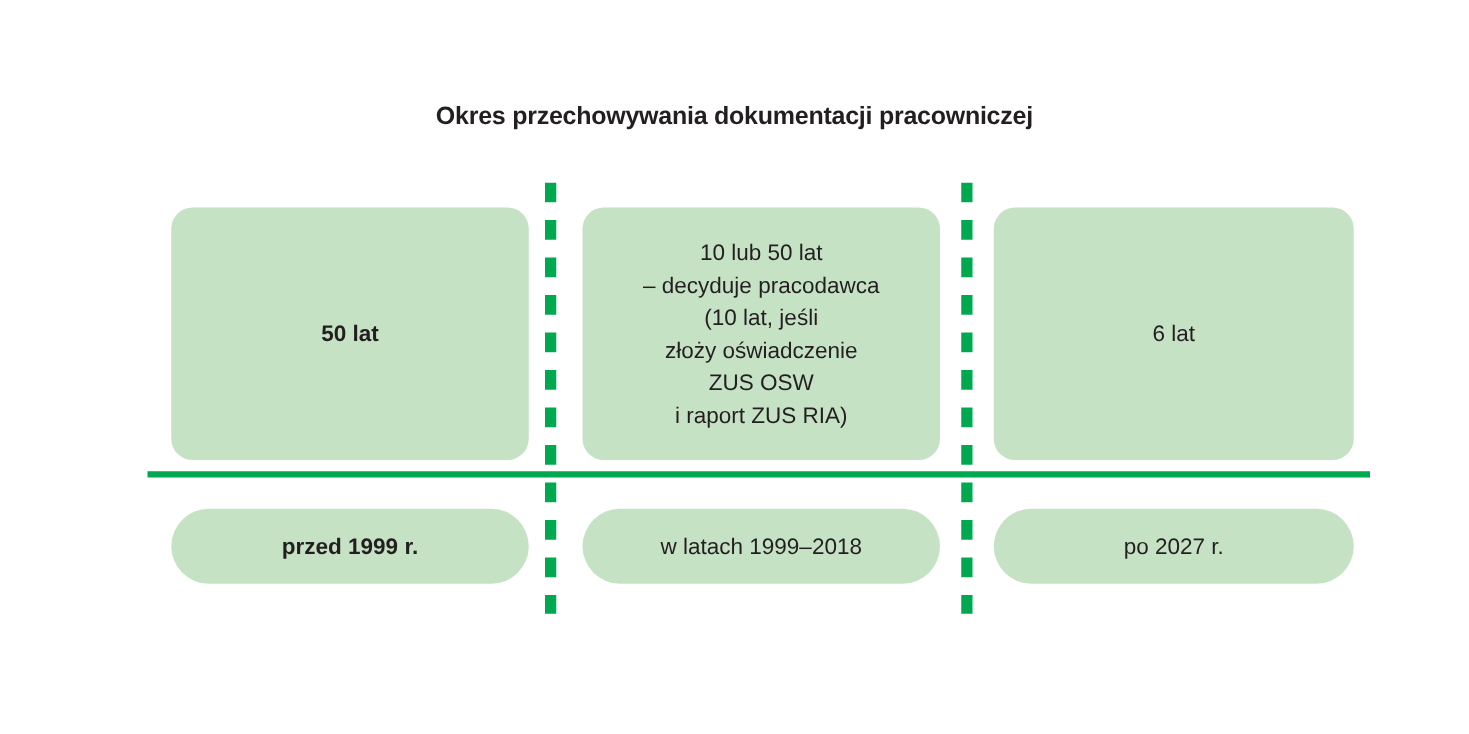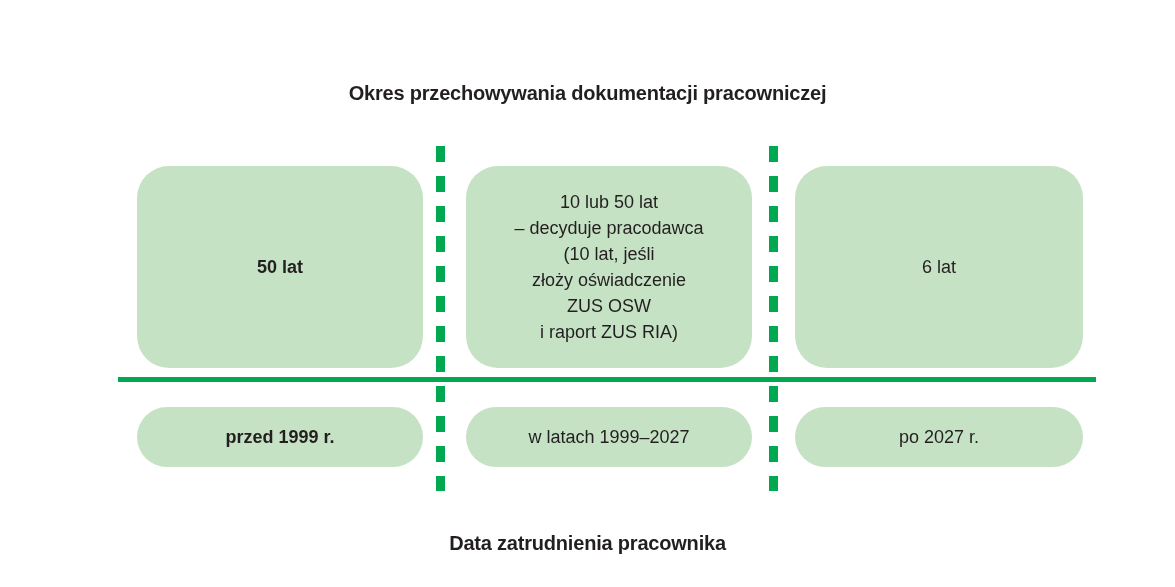--- a/index.html
+++ b/index.html
@@ -23,21 +23,21 @@
     position:absolute;left:0;top:506px;width:1175px;
     text-align:center;
     font-size:20px;font-weight:bold;
     letter-spacing:-0.2px;
     color:#231f20;
   }
 
   .box{
     position:absolute;
     background:#c6e2c4;
-    border-radius:32px;
+    border-radius:17px;
     display:flex;
     align-items:center;
     justify-content:center;
     text-align:center;
     font-size:18px;
     line-height:26px;
     color:#231f20;
     box-sizing:border-box;
     padding:4px 10px;
   }
@@ -83,22 +83,21 @@
 złoży oświadczenie
 ZUS OSW
 i raport ZUS RIA)</div>
 
   <div class="box box-top col-right">6 lat</div>
 
   <div class="hline"></div>
 
   <div class="box box-bottom col-left">przed 1999 r.</div>
 
-  <div class="box box-bottom col-mid">w latach 1999–2027</div>
+  <div class="box box-bottom col-mid">w latach 1999–2018</div>
 
   <div class="box box-bottom col-right">po 2027 r.</div>
 
   <div class="vdash vdash-1"></div>
   <div class="vdash vdash-2"></div>
 
-  <div class="caption">Data zatrudnienia pracownika</div>
 
 </div>
 
 </body></html>

